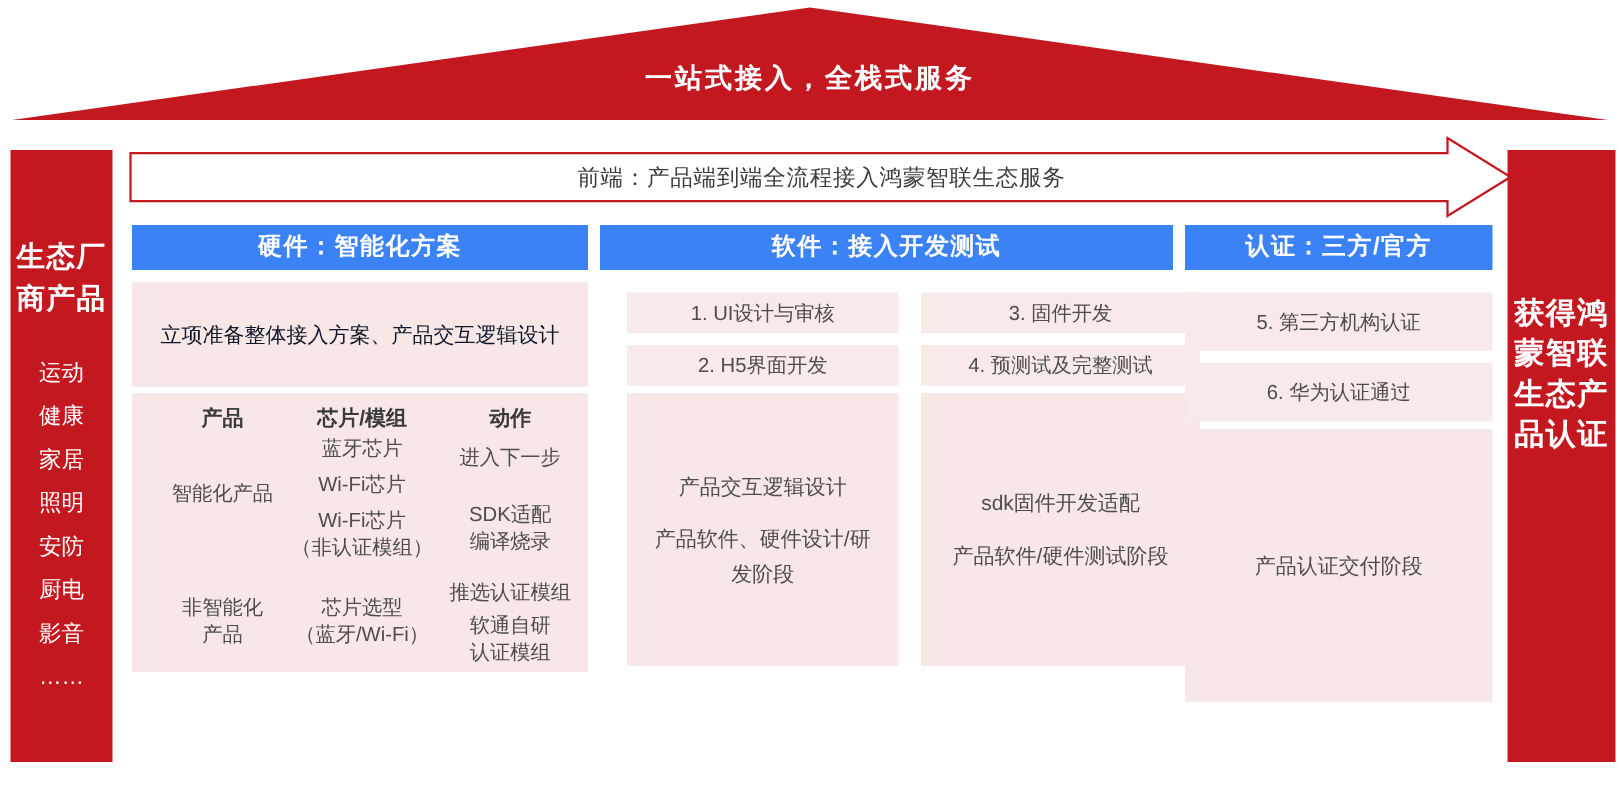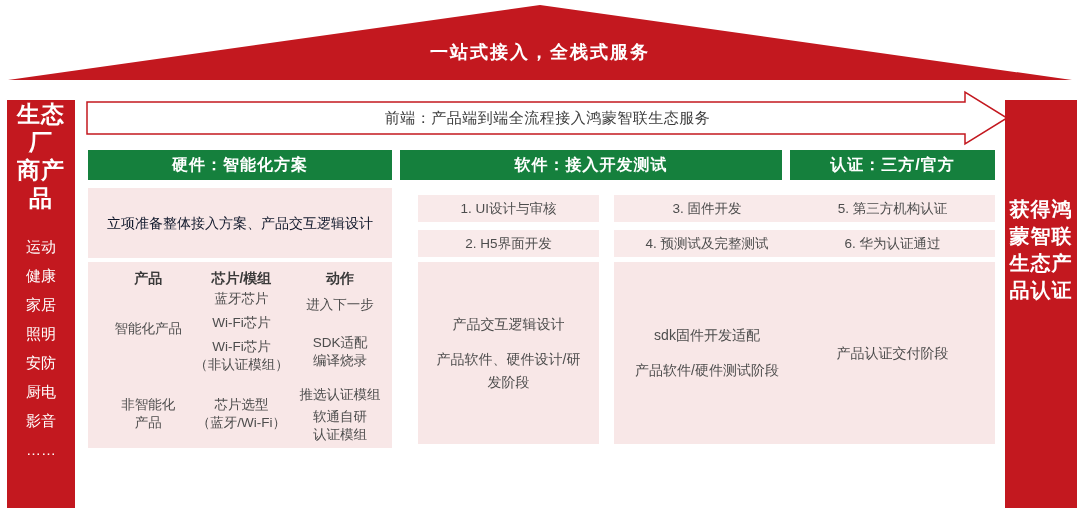--- a/index.html
+++ b/index.html
@@ -25,21 +25,21 @@
     letter-spacing: 2px;
   }
 
   
   .side-bar {
     position: absolute; top: 100px; height: 408px;
     background: #c3181f; color: #ffffff; text-align: center;
   }
   #left-bar  { left: 7px;    width: 68px; }
   #right-bar { left: 1005px; width: 72px; }
-  .bar-title { font-size: 23px; font-weight: bold; line-height: 28px; letter-spacing: 1px; }
+  .bar-title { margin-top: 58px; font-size: 19px; font-weight: bold; line-height: 28px; letter-spacing: 1px; }
   .bar-items { margin-top: 20px; font-size: 15px; line-height: 29px; }
   #right-bar .bar-title { margin-top: 96px; font-size: 20px; line-height: 27px; }
 
   
   .flow-arrow { position: absolute; }
   #top-arrow    { left: 85px; top: 90px;  width: 925px; height: 56px; }
   #bottom-arrow { left: 70px; top: 446px; width: 935px; height: 66px; }
   .flow-arrow svg { position: absolute; left: 0; top: 0; }
   .flow-arrow .arrow-text {
     position: absolute; left: 0; top: 0; width: 100%; height: 100%;
@@ -47,21 +47,21 @@
     font-size: 15px; color: #3d3d3d; letter-spacing: 0.5px;
   }
 
   
   .col { position: absolute; top: 150px; }
   #col-hardware { left: 88px;  width: 304px; }
   #col-software { left: 400px; width: 382px; }
   #col-cert     { left: 790px; width: 205px; }
 
   .col-header {
-    height: 30px; line-height: 30px; background: #15803d;
+    height: 30px; line-height: 30px; background: #3b82f6;
     color: #ffffff; font-size: 16px; font-weight: bold; text-align: center;
     letter-spacing: 1px;
   }
 
   .pink { background: #f8e7e7; }
   .pink-light { background: #f9eaea; }
 
   
   #hw-intro {
     margin-top: 8px; height: 70px;
@@ -103,21 +103,21 @@
   }
   .stage-box {
     height: 182px; margin-top: -3px;
     display: flex; flex-direction: column; align-items: center; justify-content: center;
     font-size: 14px; line-height: 23px; text-align: center; color: #4d4d4d;
     padding: 0 14px;
   }
   .stage-gap { height: 12px; }
 
   
-  #cert-rows .step-box { height: 27px; }
+  #cert-rows .step-box { height: 39px; }
   #cert-stage { height: 182px; margin-top: -3px; }
 </style>
 </head>
 <body>
 
 <div id="canvas">
 
   <div id="roof">
     <svg width="1080" height="88" viewBox="0 0 1080 88">
       <polygon points="8,80 540,5 1072,80" fill="#c3181f"></polygon>

